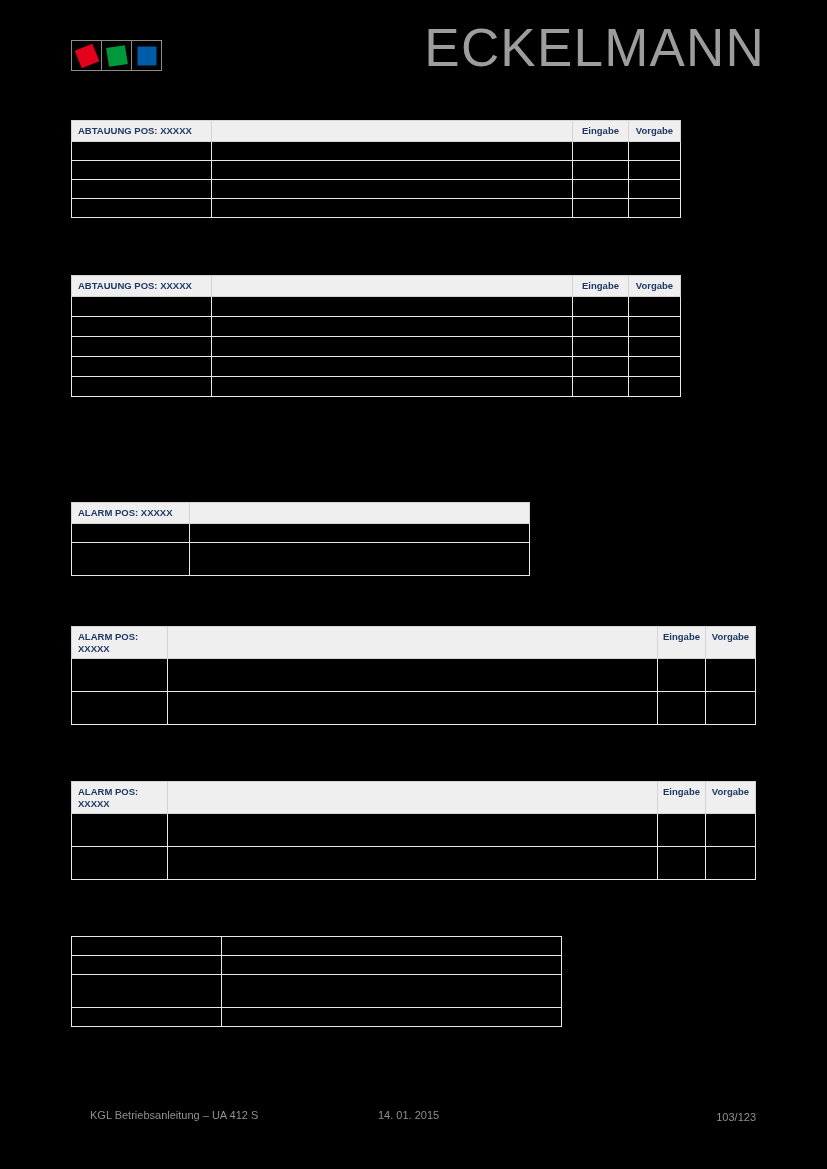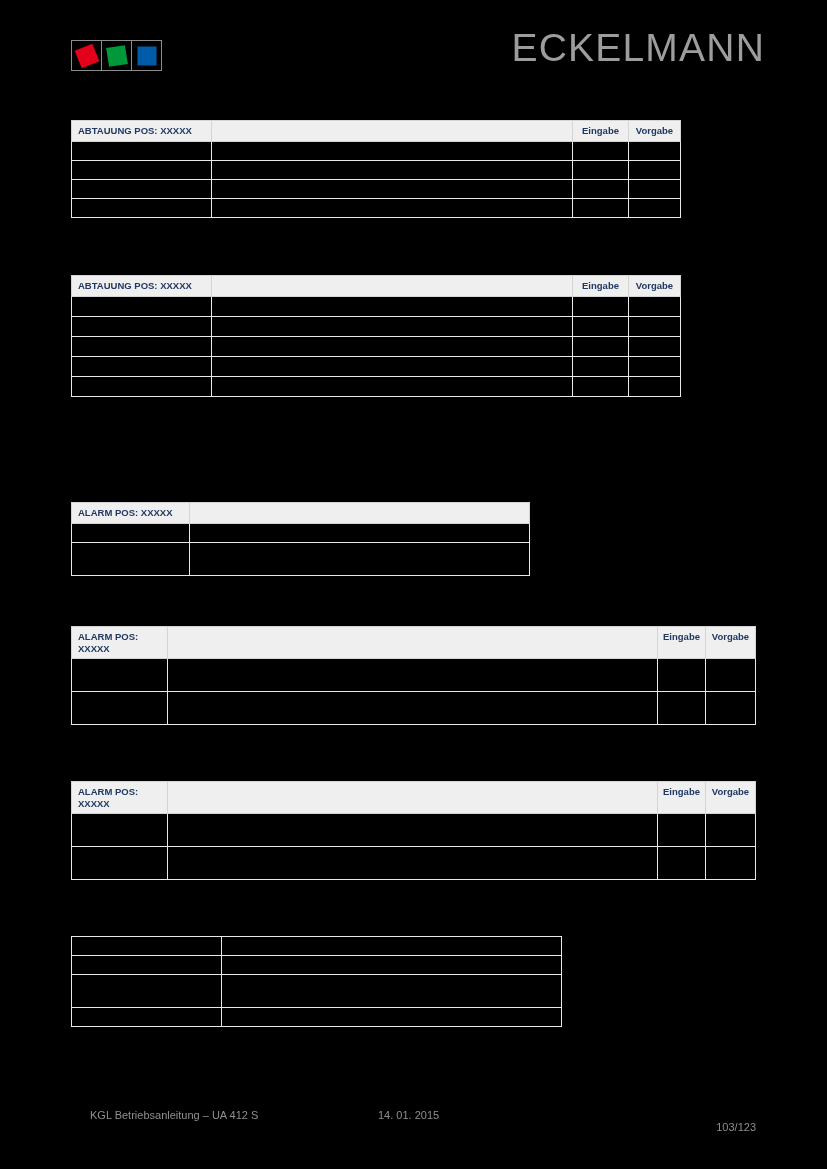--- a/index.html
+++ b/index.html
@@ -58,21 +58,21 @@
     transform: translate(-50%,-50%) rotate(-9deg);
   }
   .logo-sq.blue {
     background: #005ca9;
     transform: translate(-50%,-50%) rotate(0deg);
   }
   .brand-word {
     position: absolute;
     right: 62px;
     top: 27px;
-    font-size: 39px;
+    font-size: 53px;
     line-height: 41px;
     letter-spacing: 1.2px;
     color: #9d9d9d;
     font-weight: 400;
     white-space: nowrap;
   }
 
   
   .doc-table {
     position: absolute;
@@ -128,21 +128,21 @@
     position: absolute;
     left: 0;
     bottom: 40px;
     width: 827px;
     height: 20px;
     color: #8f8f8f;
     font-size: 11px;
   }
   .footer-left   { position: absolute; left: 71px;  top: 0; padding-left: 19px; }
   .footer-center { position: absolute; left: 378px; top: 0; }
-  .footer-right  { position: absolute; right: 71px; top: 12px; text-align: right; }
+  .footer-right  { position: absolute; right: 71px; top: 2px; text-align: right; }
 </style>
 </head>
 <body>
 
 <div class="page-header">
 
   <div class="logo-mark">
     <div class="logo-cell">
       <div class="logo-sq red"></div>
     </div>

